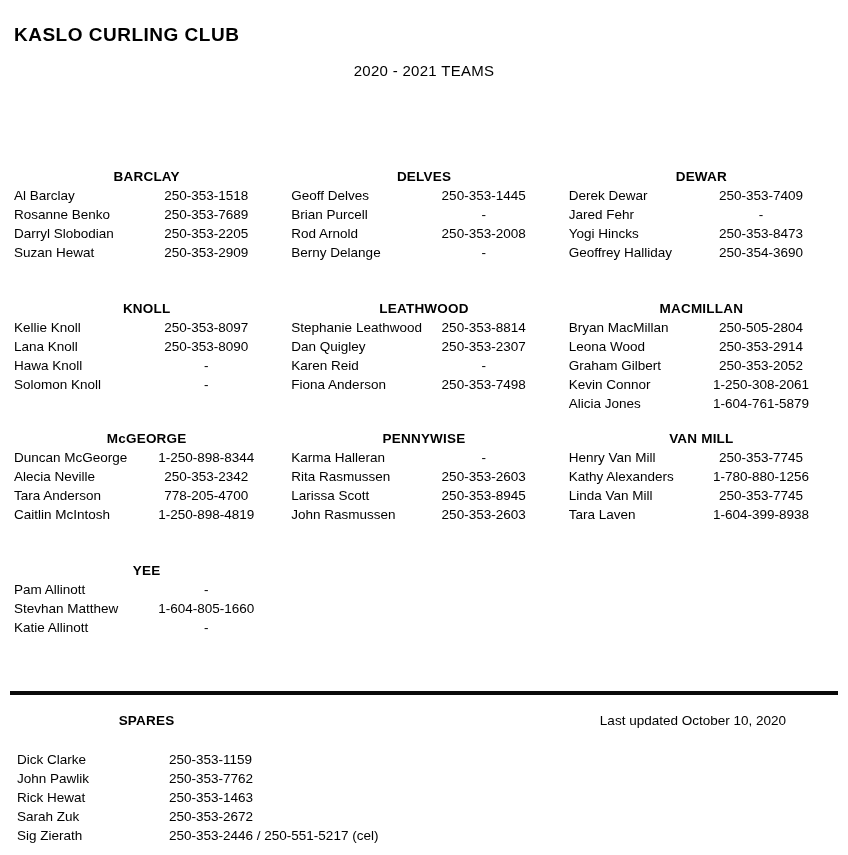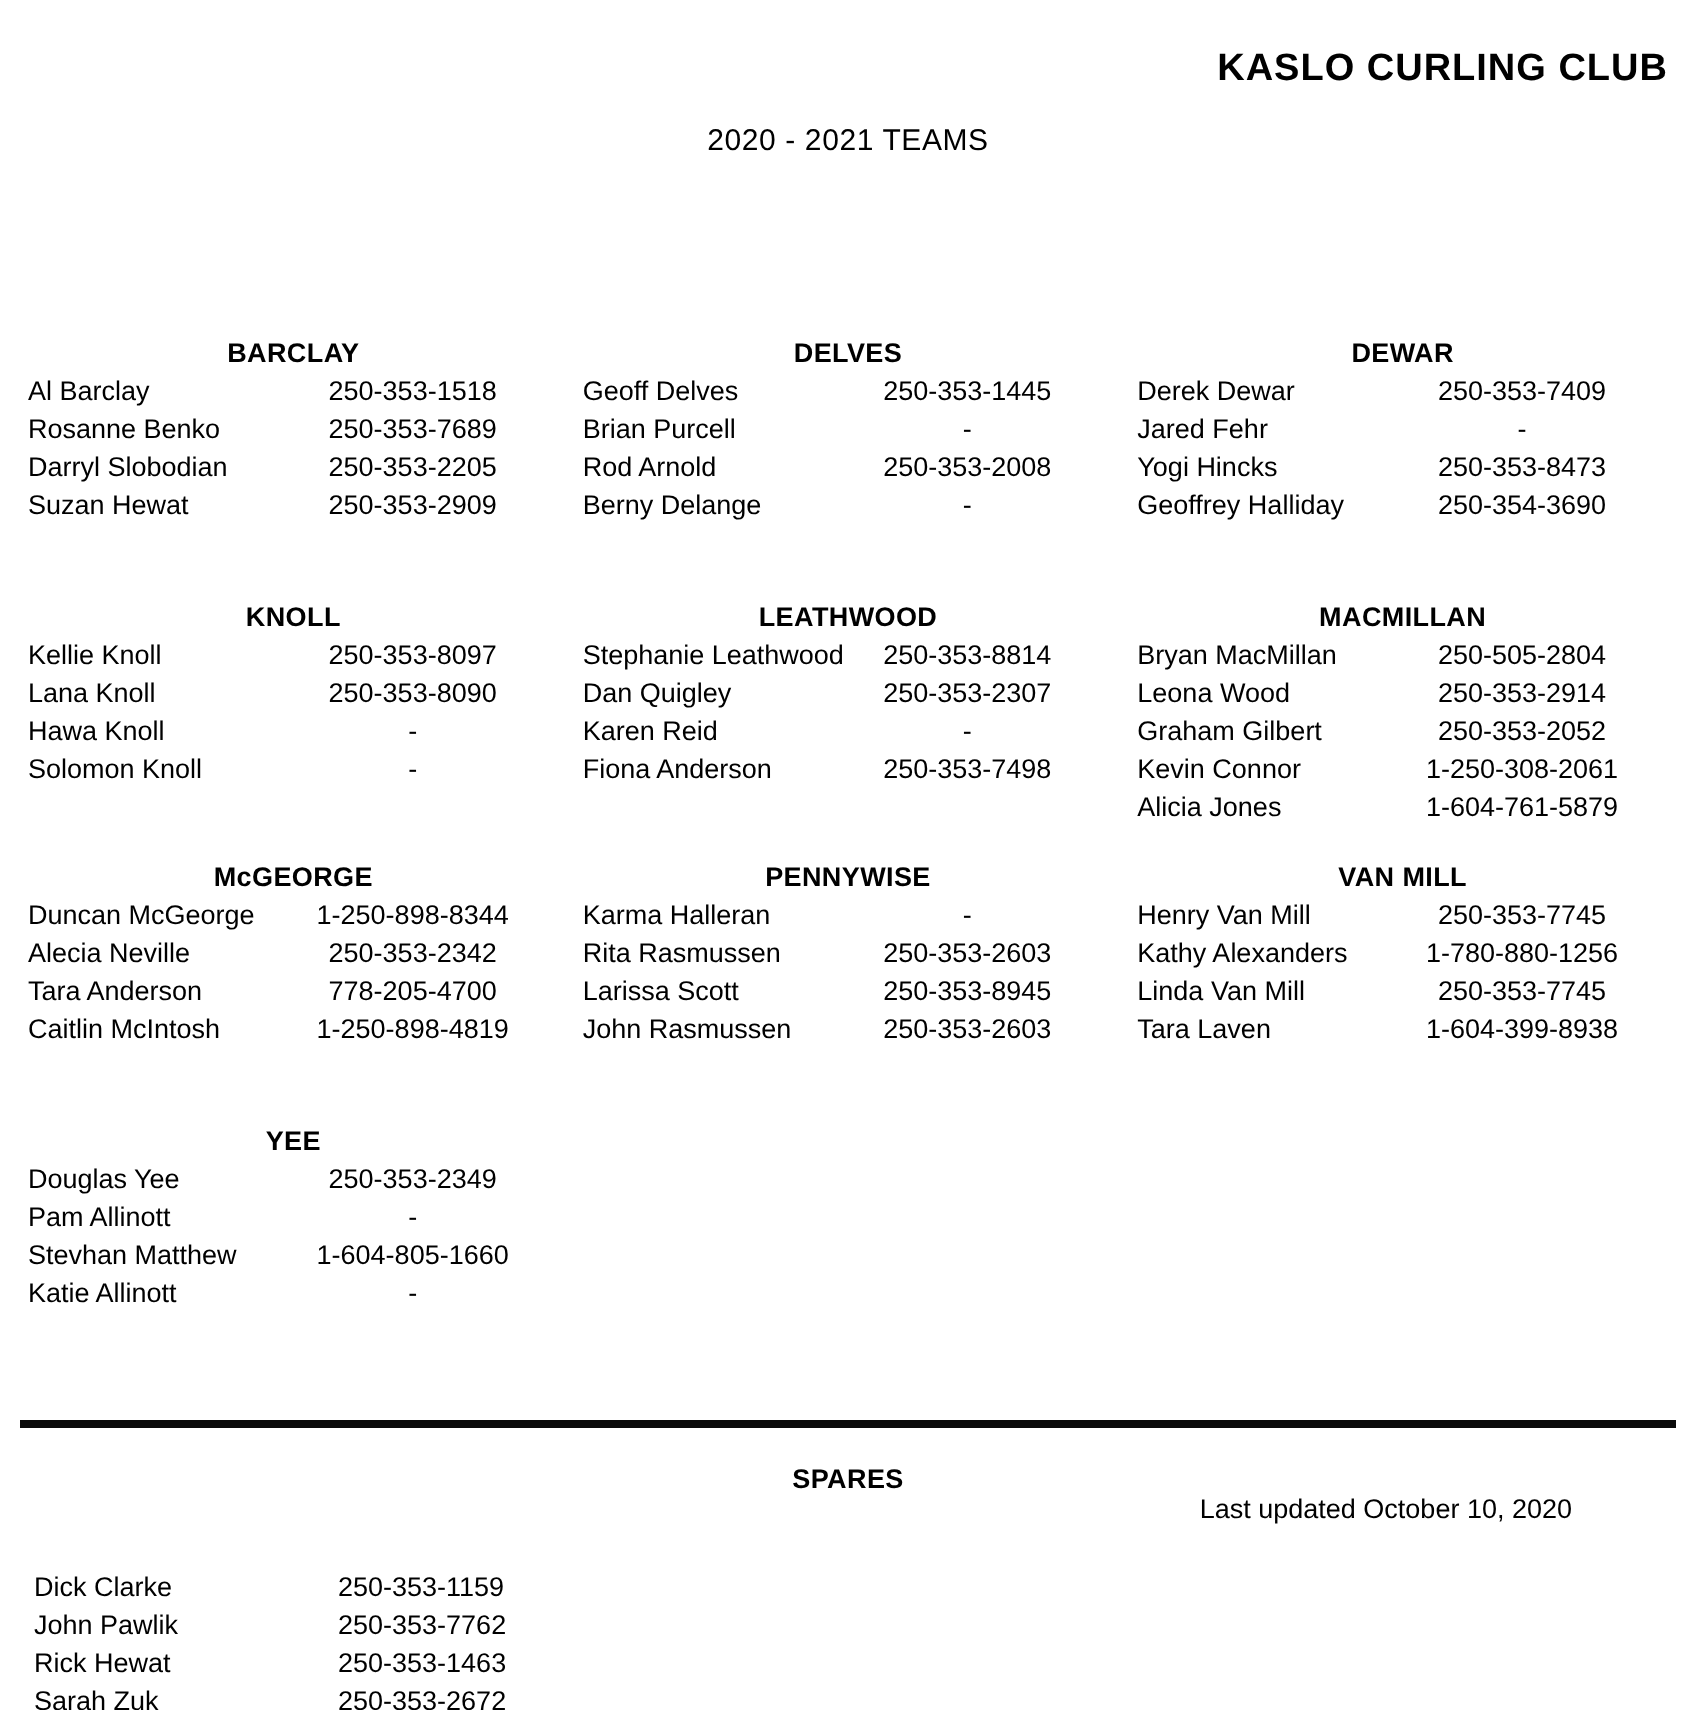--- a/index.html
+++ b/index.html
@@ -5,21 +5,21 @@
   html, body { margin: 0; padding: 0; background: #ffffff; }
   body {
     width: 848px; height: 855px;
     color: #000000;
     font-family: "Liberation Sans", sans-serif;
     font-size: 13.5px;
     overflow: hidden;
   }
   .page { padding: 0 14px; }
   .page-title {
-    font-size: 19px; font-weight: bold; text-align: right;
+    font-size: 19px; font-weight: bold; text-align: left;
     margin: 24px 0 0 0; letter-spacing: 0.5px;
   }
   .page-subtitle {
     font-size: 15px; font-weight: normal; text-align: center;
     margin: 16px 0 0 0; letter-spacing: 0.3px;
   }
   .teams { margin-top: 88px; }
   .team-row {
     display: grid;
     grid-template-columns: 1fr 1fr 1fr;
@@ -32,21 +32,21 @@
     font-weight: bold; text-align: center;
     line-height: 19px; letter-spacing: 0.2px;
   }
   .member { display: flex; line-height: 19px; }
   .m-name { flex: 1; white-space: nowrap; }
   .m-phone { width: 122px; text-align: center; margin-right: 12px; white-space: nowrap; }
   .rule {
     height: 4px; background: #0a0a0a;
     margin: 54px -4px 0 -4px;
   }
-  .spares-head { display: flex; align-items: center; margin-top: 18px; flex-direction: column; }
+  .spares-head { display: flex; align-items: flex-end; margin-top: 18px; }
   .spares-title { width: 265px; text-align: center; font-weight: bold; letter-spacing: 0.2px; }
   .last-updated { margin-left: auto; margin-right: 48px; }
   .spares-list { margin-top: 22px; padding-left: 3px; }
   .spare { display: flex; line-height: 19px; }
   .spare-name { width: 152px; white-space: nowrap; }
   .spare-phone { white-space: nowrap; }
 </style>
 </head>
 <body>
 
@@ -237,24 +237,20 @@
             <span class="m-name">Tara Laven</span>
             <span class="m-phone">1-604-399-8938</span>
           </div>
       </div>
     </div>
 
     <div class="team-row last">
       <div class="team">
         <div class="team-name">YEE</div>
         <div class="member">
-            <span class="m-name">Douglas Yee</span>
-            <span class="m-phone">250-353-2349</span>
-          </div>
-        <div class="member">
             <span class="m-name">Pam Allinott</span>
             <span class="m-phone">-</span>
           </div>
         <div class="member">
             <span class="m-name">Stevhan Matthew</span>
             <span class="m-phone">1-604-805-1660</span>
           </div>
         <div class="member">
             <span class="m-name">Katie Allinott</span>
             <span class="m-phone">-</span>

